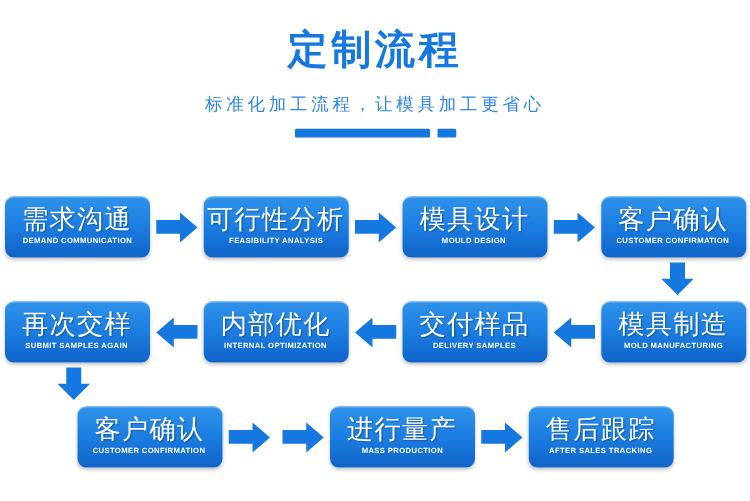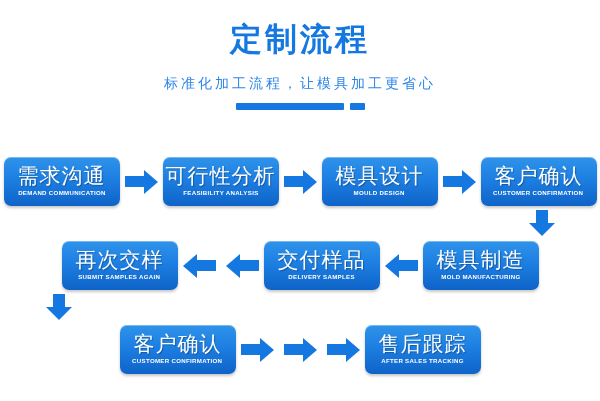--- a/index.html
+++ b/index.html
@@ -200,20 +200,24 @@
       <div class="box">
         <span class="cn">再次交样</span>
         <span class="en">SUBMIT SAMPLES AGAIN</span>
       </div>
 
       <div class="arrow left">
         <span class="shaft"></span>
           <span class="head"></span>
       </div>
 
+      <div class="box">
+        <span class="cn">内部优化</span>
+        <span class="en">INTERNAL OPTIMIZATION</span>
+      </div>
 
       <div class="arrow left">
         <span class="shaft"></span>
           <span class="head"></span>
       </div>
 
       <div class="box">
         <span class="cn">交付样品</span>
         <span class="en">DELIVERY SAMPLES</span>
       </div>
@@ -246,20 +250,24 @@
         <span class="shaft"></span>
           <span class="head"></span>
       </div>
 
 
       <div class="arrow right">
         <span class="shaft"></span>
           <span class="head"></span>
       </div>
 
+      <div class="box">
+        <span class="cn">进行量产</span>
+        <span class="en">MASS PRODUCTION</span>
+      </div>
 
       <div class="arrow right">
         <span class="shaft"></span>
           <span class="head"></span>
       </div>
 
       <div class="box">
         <span class="cn">售后跟踪</span>
         <span class="en">AFTER SALES TRACKING</span>
       </div>

